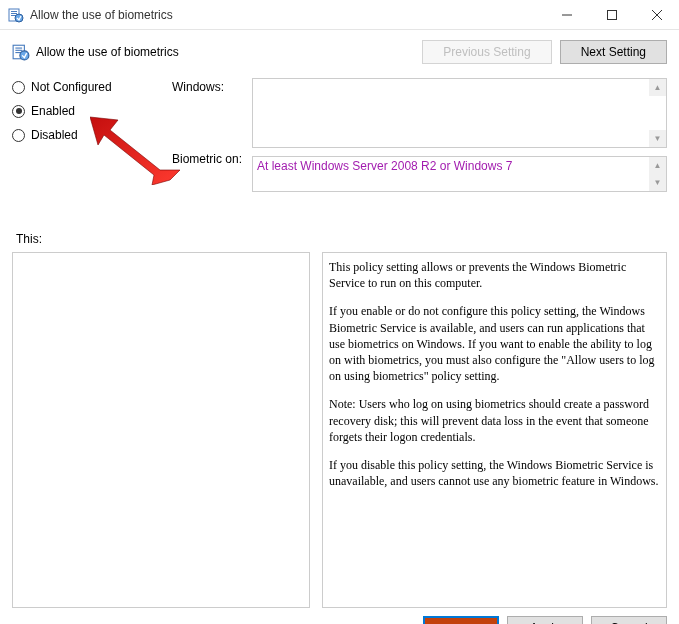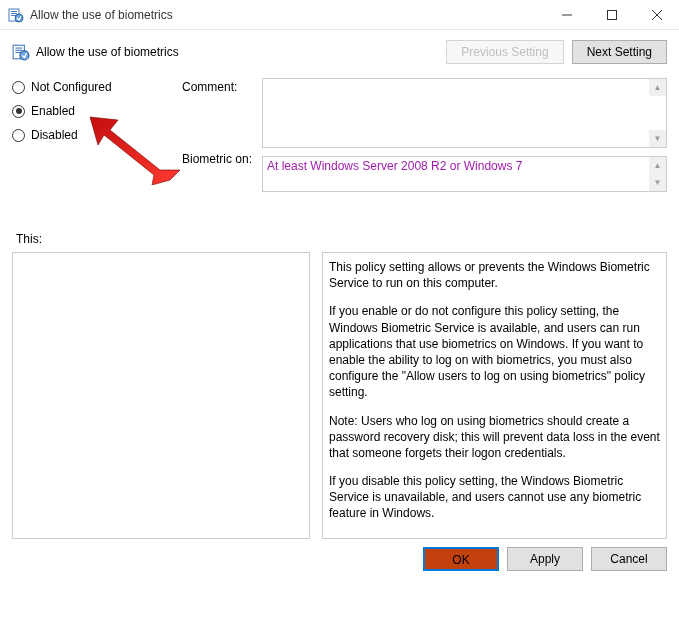--- a/index.html
+++ b/index.html
@@ -37,36 +37,35 @@
   display: flex;
   align-items: center;
   margin-bottom: 14px;
 }
 .header-row .icon { width: 18px; height: 18px; margin-right: 6px; }
 .header-row .title { flex: 1; font-size: 12px; }
 .nav-btns { display: flex; gap: 8px; }
 .btn {
   border: 1px solid #adadad;
   background: #e1e1e1;
-  padding: 4px 14px;
+  padding: 4px 20px;
   font-size: 12px;
   font-family: inherit;
   cursor: pointer;
   height: 24px;
 }
 .btn.disabled {
   color: #bfbfbf;
   border-color: #d4d4d4;
   background: #f7f7f7;
   cursor: default;
 }
 .btn.primary { border: 2px solid #0078d7; background: #c2410c; padding: 3px 20px; }
 .config-area {
   display: flex;
-  gap: 10px;
   margin-bottom: 8px;
 }
 .radio-col { width: 160px; padding-top: 2px; }
 .radio-row {
   display: flex;
   align-items: center;
   margin-bottom: 10px;
   cursor: pointer;
 }
 .radio {
@@ -121,25 +120,26 @@
 .mid-row .left { width: 310px; padding-left: 0; }
 .mid-row .right { flex: 1; padding-left: 4px; }
 .bottom-row {
   display: flex;
   gap: 12px;
   padding: 0;
 }
 .panel {
   border: 1px solid #ccc;
   background: #fff;
-  height: 287px;
+  height: 356px;
   padding: 6px;
   overflow: auto;
   font-size: 12px;
   line-height: 1.35;
+  font-family: Liberation Serif, serif;
 }
 .panel.options { width: 298px; }
 .panel.help { flex: 1; }
 .help p { margin-bottom: 12px; }
 .footer {
   display: flex;
   justify-content: flex-end;
   gap: 8px;
   padding: 8px 12px;
 }
@@ -217,21 +217,21 @@
         <span class="radio checked"></span>
         <span>Enabled</span>
       </div>
       <div class="radio-row">
         <span class="radio"></span>
         <span>Disabled</span>
       </div>
     </div>
     <div style="flex:1; display:flex;">
       <div class="label-col">
-        <span class="lbl">Comment:</span>
+        <span class="lbl">Windows:</span>
         <span class="lbl">Biometric on:</span>
       </div>
       <div class="input-col">
         <div class="textarea-wrap small">
           <div class="inner"></div>
           <div class="scroll-btn up">▲</div>
           <div class="scroll-btn down">▼</div>
         </div>
         <div class="textarea-wrap tiny">
           <div class="inner">At least Windows Server 2008 R2 or Windows 7</div>

